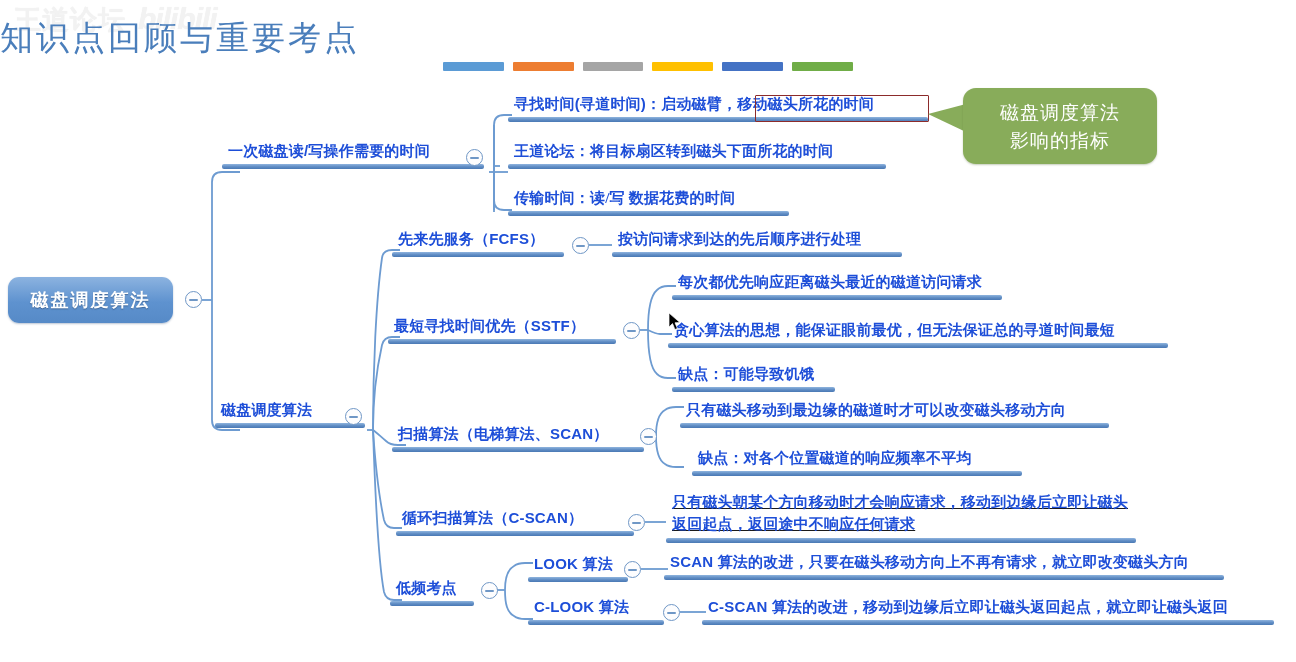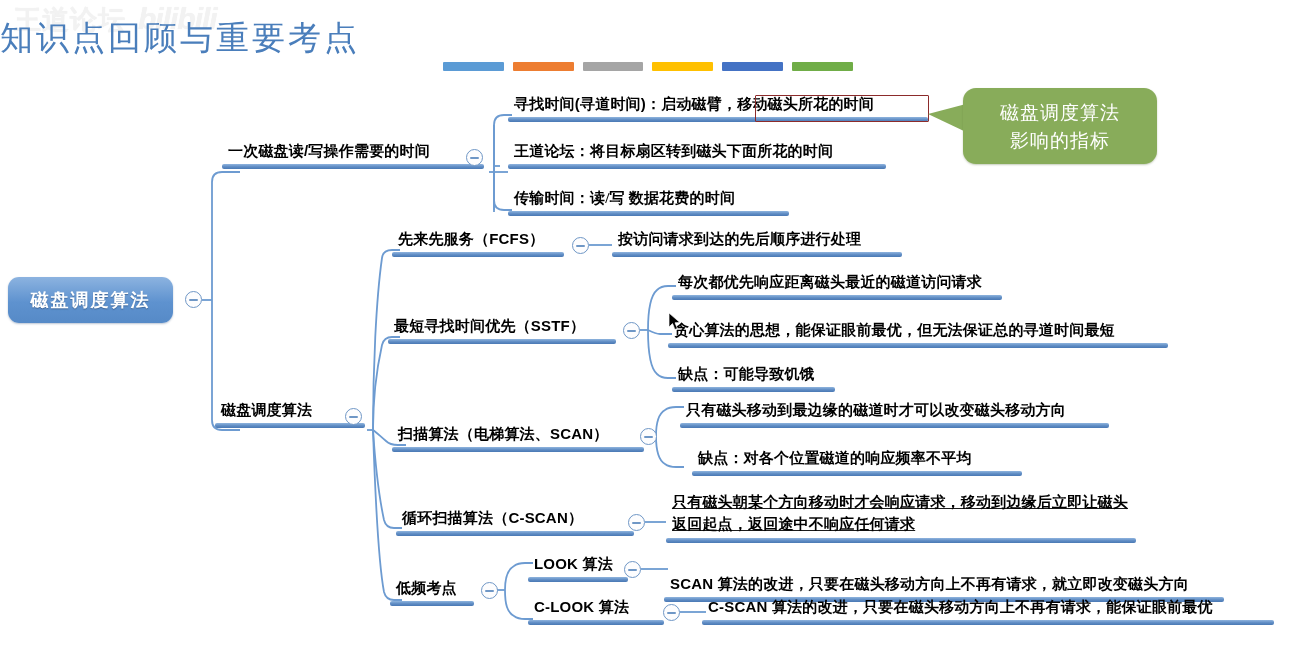--- a/index.html
+++ b/index.html
@@ -33,21 +33,21 @@
   .title-bars{
     position:absolute;top:62px;left:443px;width:410px;
     display:flex;gap:9px;
   }
   .title-bars i{display:block;height:9px;flex:1;border-radius:1px;}
 
   
   .node{position:absolute;white-space:nowrap;}
   .node .txt{
     display:block;
-    font-size:15px;line-height:20px;color:#000000;
+    font-size:15px;line-height:20px;color:#1d4ed8;
     padding:0 6px 3px 6px;
     font-weight:600;
     letter-spacing:.2px;
   }
   .node .bar{
     display:block;height:5px;border-radius:2px;
     background:linear-gradient(180deg,#8fb4de 0%,#5f8cc4 55%,#4a79b4 100%);
   }
   .node.multiline .txt{white-space:normal;}
 
@@ -259,32 +259,32 @@
     <span class="txt">低频考点</span>
     <span class="bar"></span>
   </div>
   <div class="toggle" style="left:481px;top:582px;"></div>
 
   <div class="node" style="left:528px;top:554px;width:100px;">
     <span class="txt">LOOK 算法</span>
     <span class="bar"></span>
   </div>
   <div class="toggle" style="left:624px;top:561px;"></div>
-  <div class="node" style="left:664px;top:574px;width:560px;">
+  <div class="node" style="left:664px;top:552px;width:560px;">
     <span class="txt">SCAN 算法的改进，只要在磁头移动方向上不再有请求，就立即改变磁头方向</span>
     <span class="bar"></span>
   </div>
 
   <div class="node" style="left:528px;top:597px;width:136px;">
     <span class="txt">C-LOOK 算法</span>
     <span class="bar"></span>
   </div>
   <div class="toggle" style="left:663px;top:604px;"></div>
   <div class="node" style="left:702px;top:597px;width:572px;">
-    <span class="txt">C-SCAN 算法的改进，只要在磁头移动方向上不再有请求，能保证眼前最优</span>
+    <span class="txt">C-SCAN 算法的改进，移动到边缘后立即让磁头返回起点，就立即让磁头返回</span>
     <span class="bar"></span>
   </div>
 
   <div class="callout-tail"></div>
   <div class="callout">
     <span>磁盘调度算法</span>
     <span>影响的指标</span>
   </div>
 
   <svg class="cursor" viewBox="0 0 14 20">

